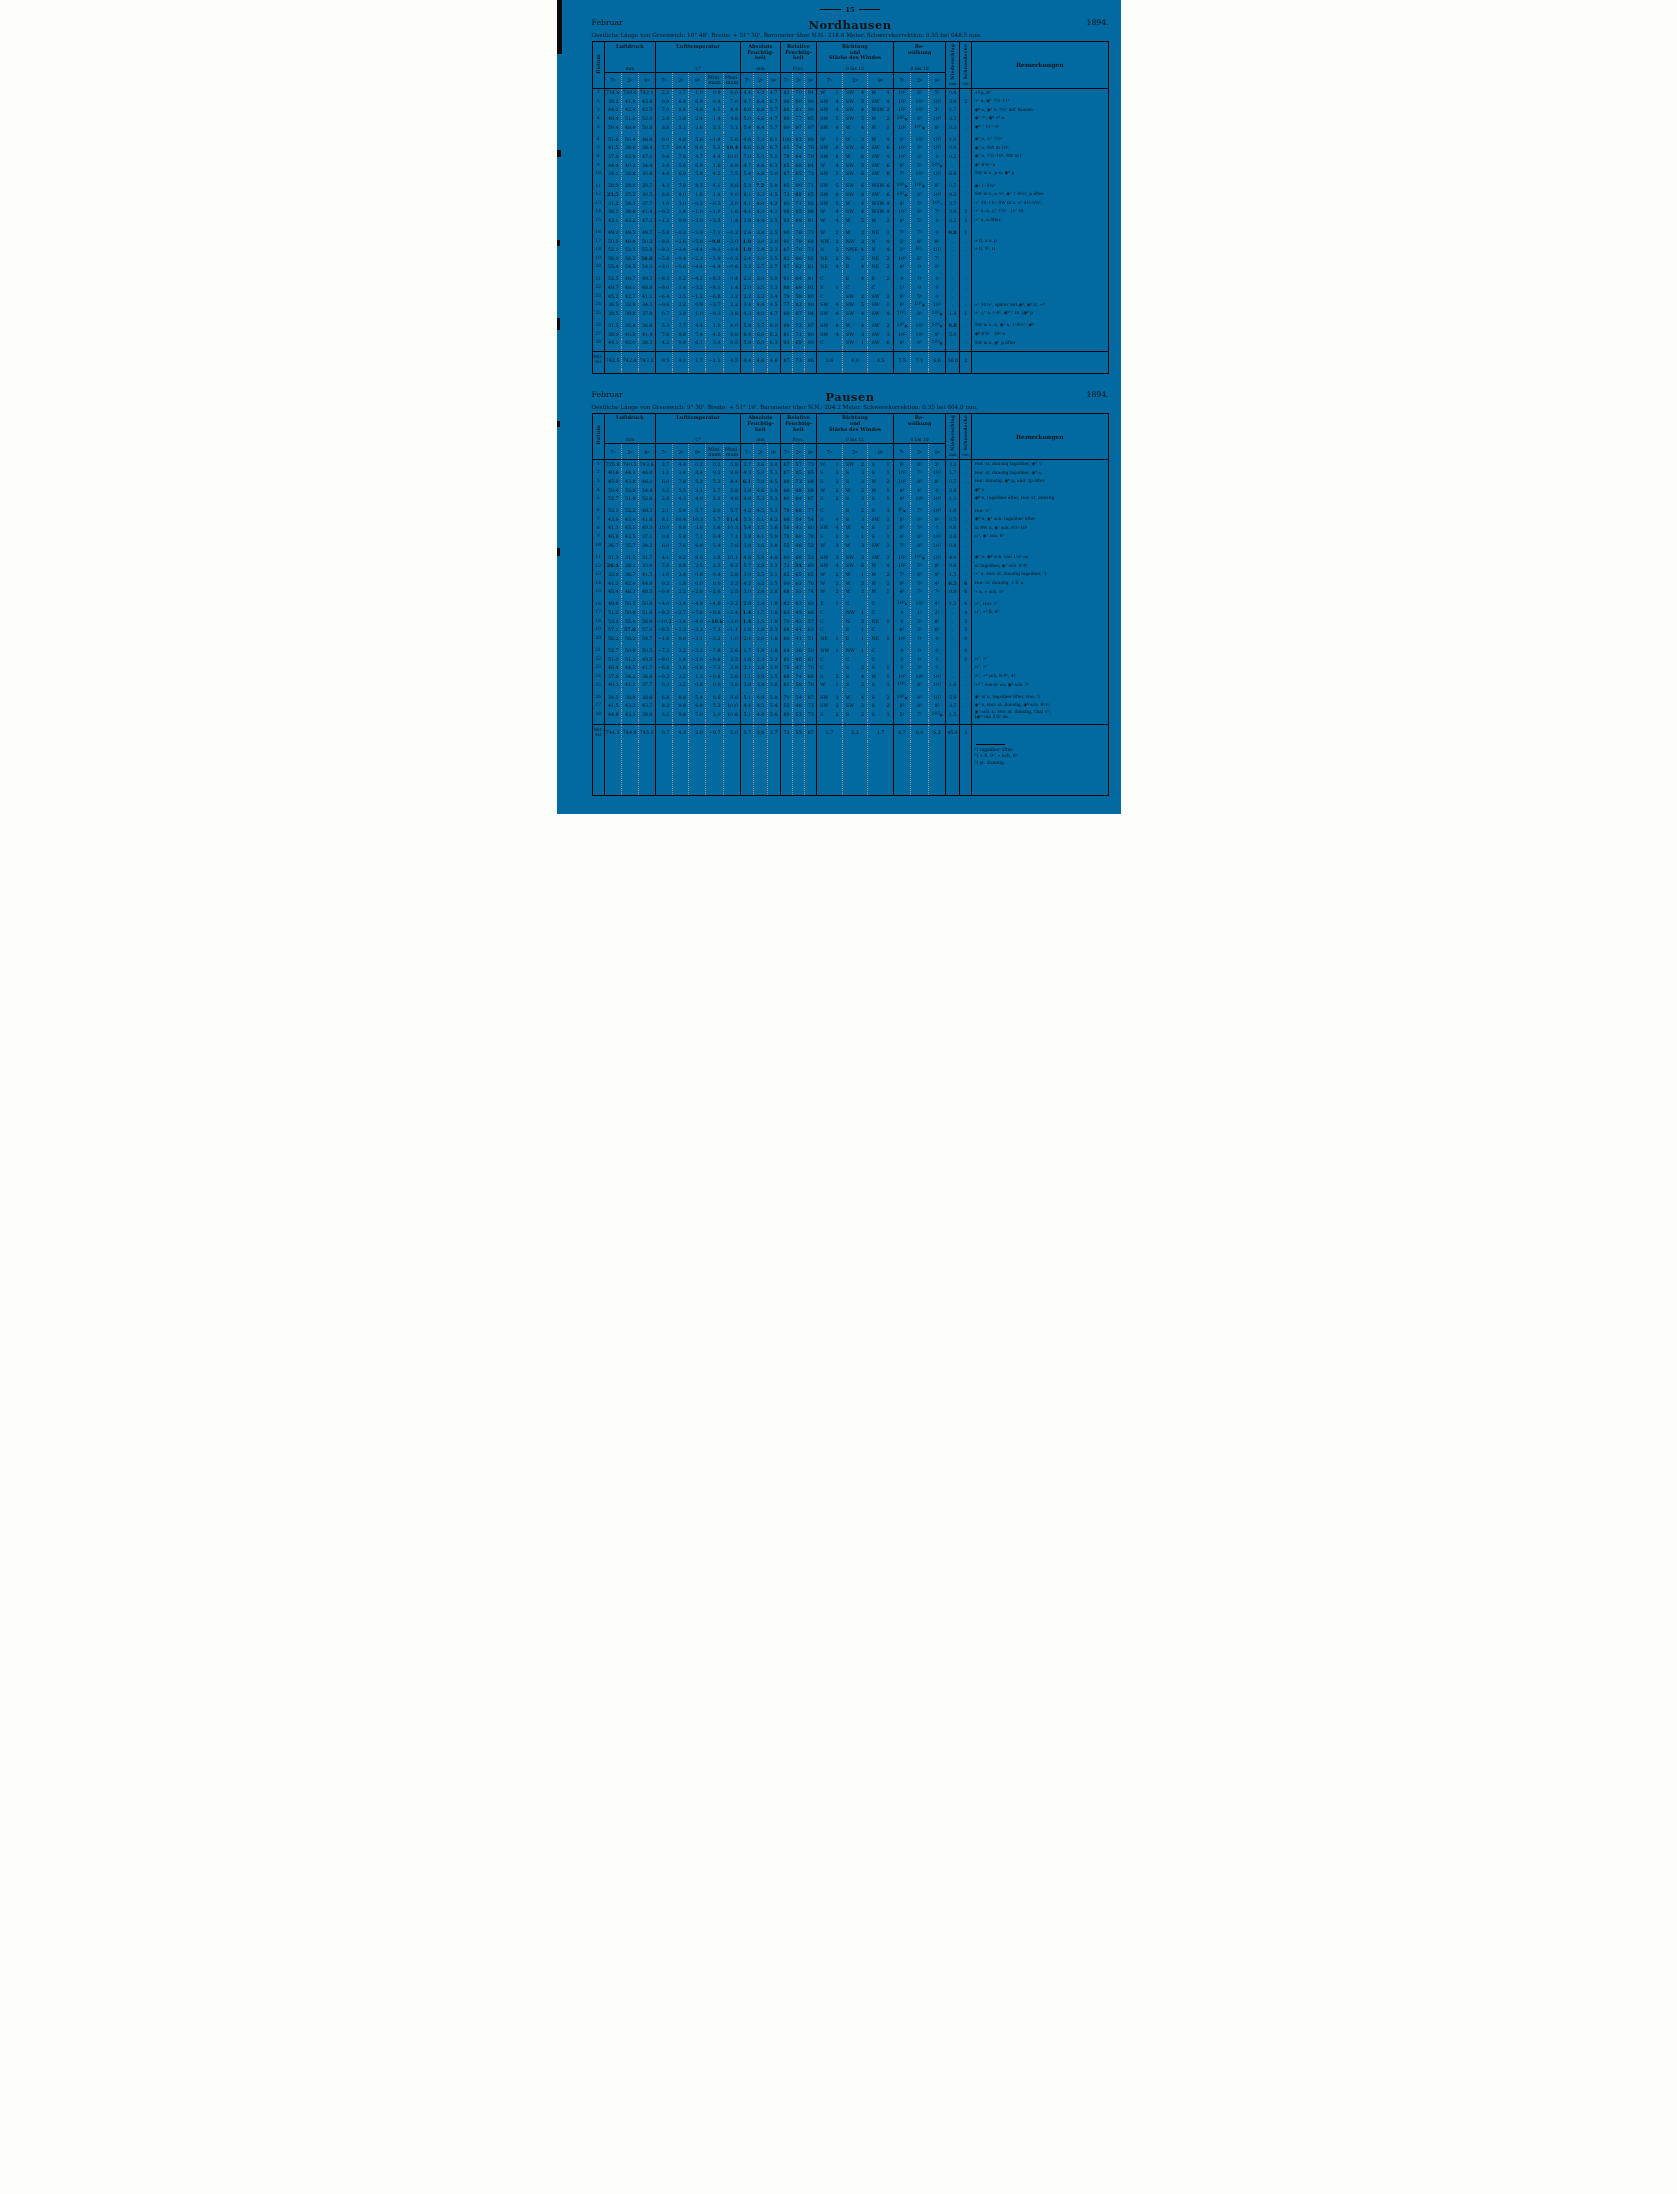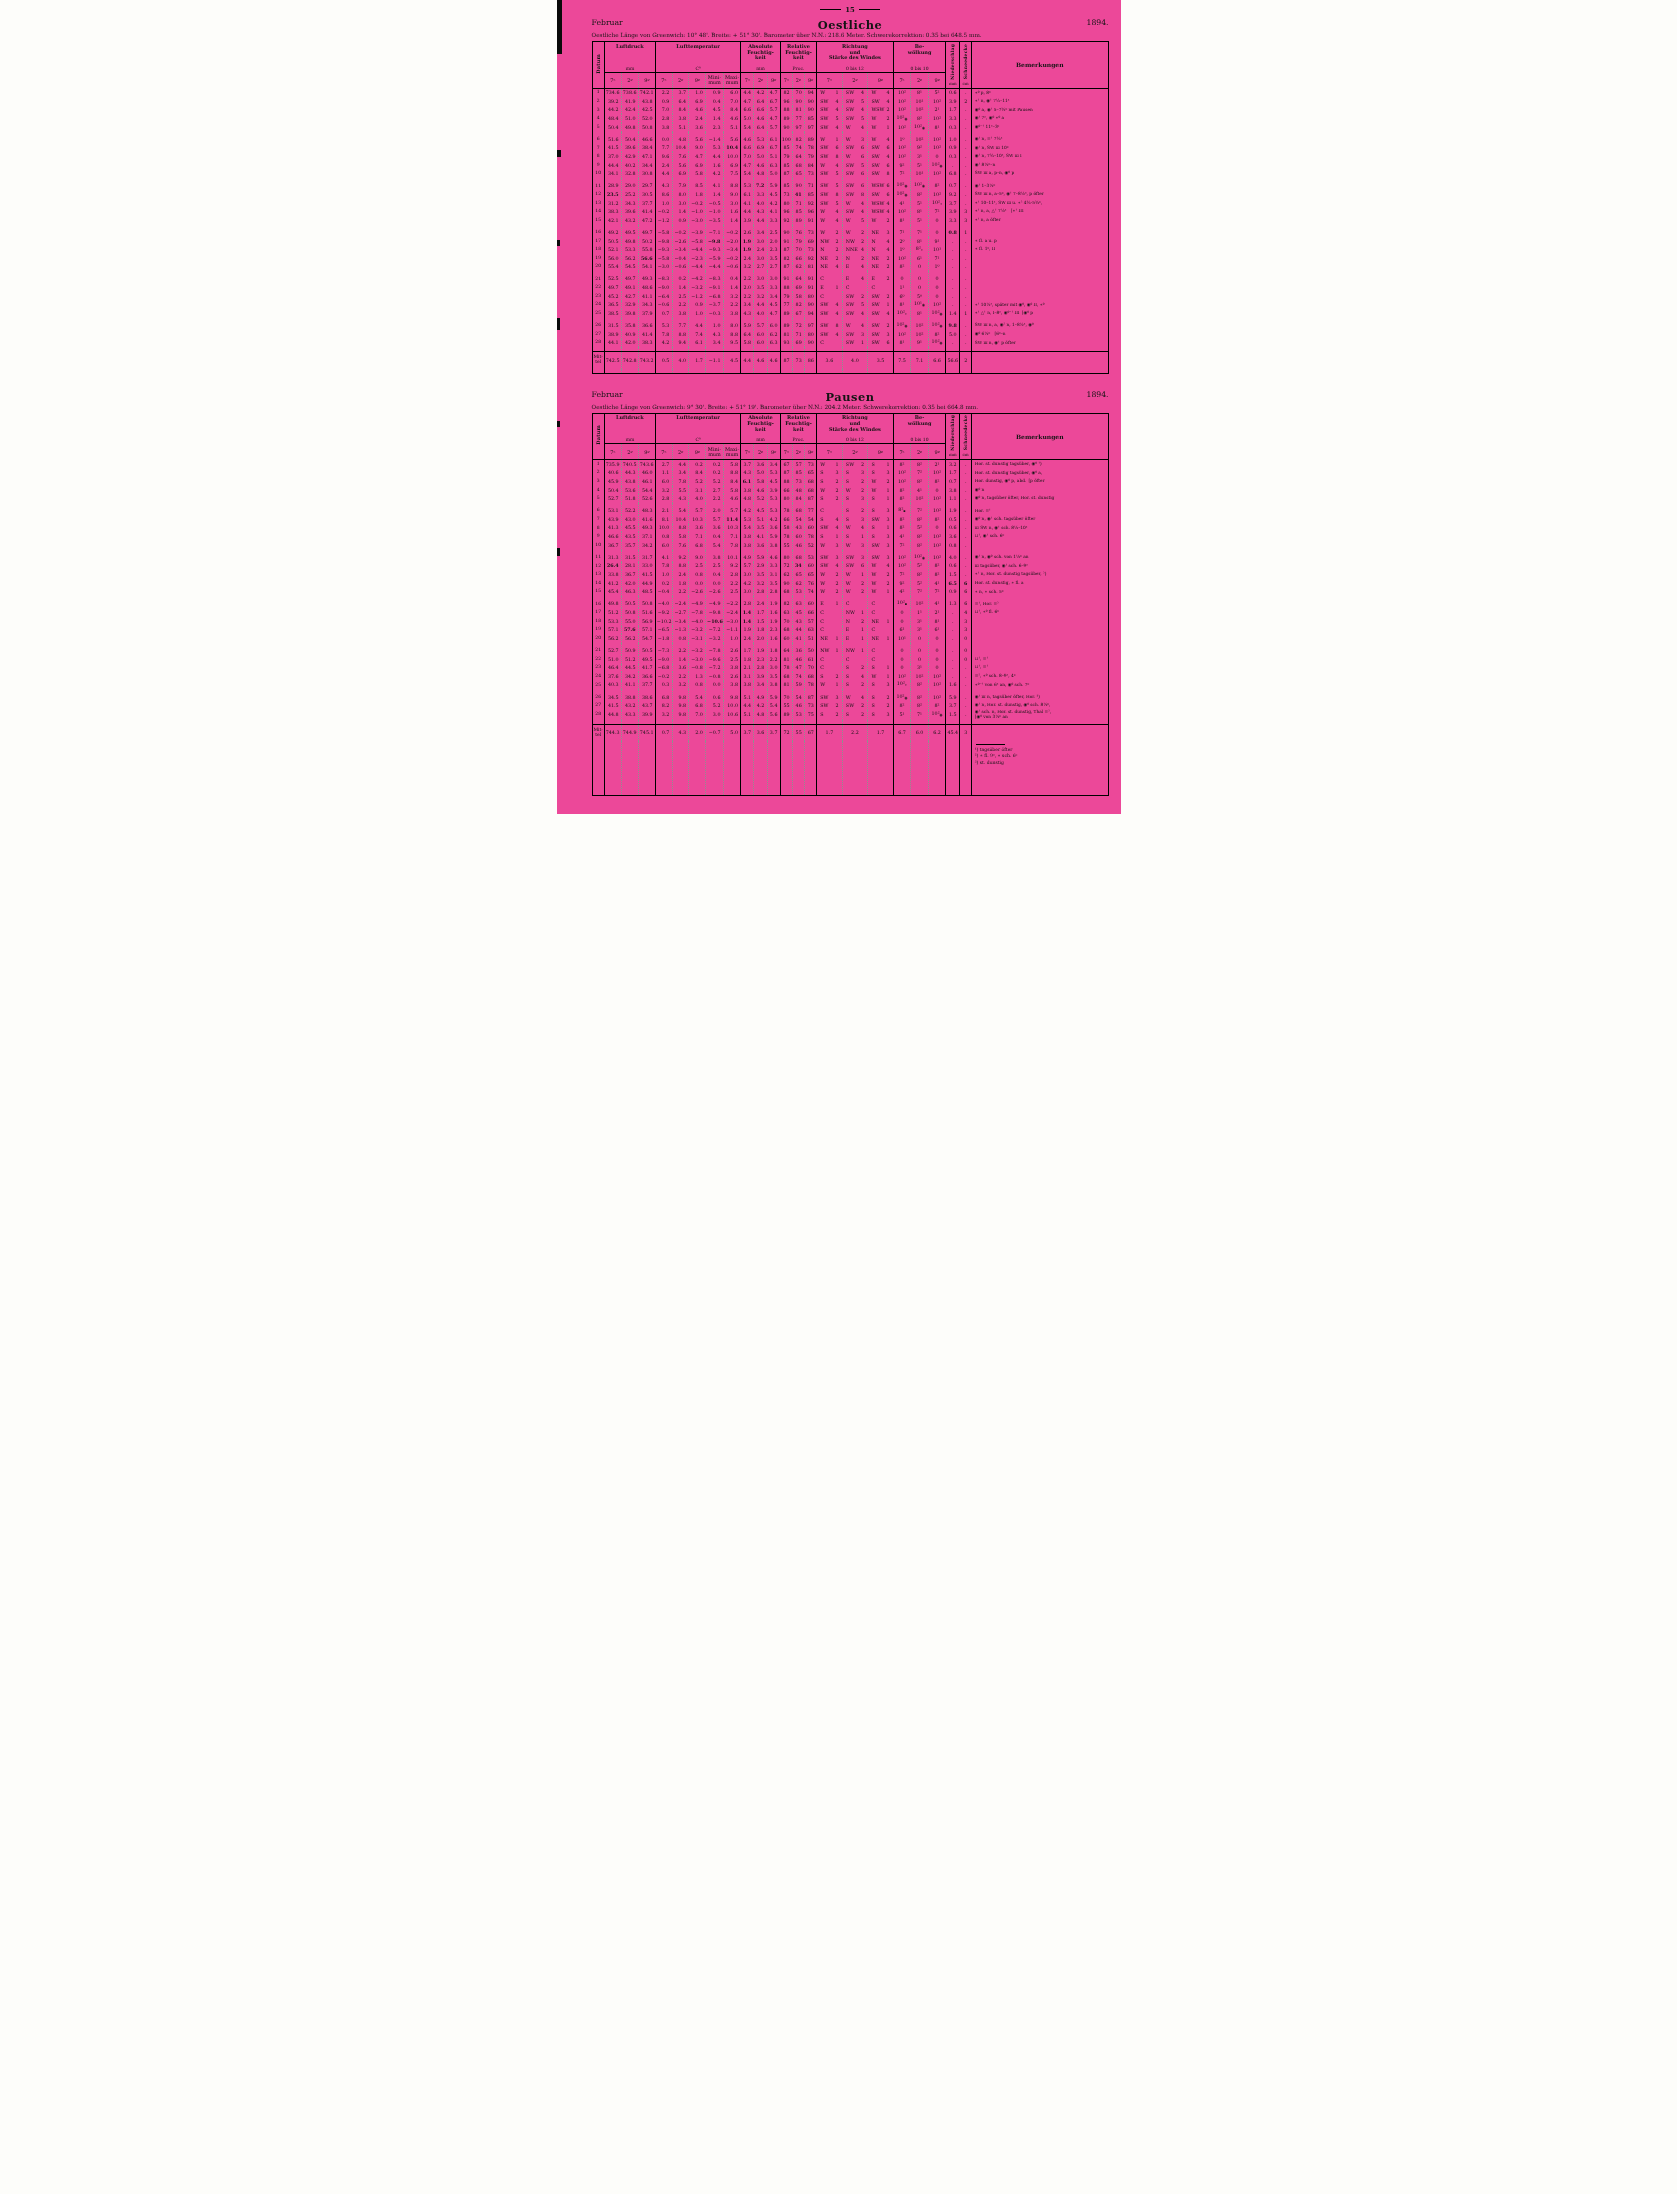--- a/index.html
+++ b/index.html
@@ -1,16 +1,16 @@
 <!DOCTYPE html>
 <html style="font-size:7.3px"><head>
 <meta charset="utf-8">
 <style>
   html,body{margin:0;padding:0;background:#fdfdfa;}
-  .page{width:564px;min-height:737px;margin:0 auto;background:#ec4899;position:relative;
+  .page{width:564px;min-height:737px;margin:0 auto;background:#0369a1;position:relative;
         font-family:"DejaVu Serif","Liberation Serif",serif;color:#141414;
         padding:5.5px 12px 18px 35px;box-sizing:border-box;}
   
   .art{position:absolute;background:#0a0a0a;}
   
   .pageno{display:flex;justify-content:center;align-items:center;gap:4.5px;font-size:6.8px;font-weight:bold;margin-bottom:4.5px;}
   .pageno .rule{width:21px;border-top:0.9px solid #000;height:0;}
   
   .sthead{margin-top:2.7px;}
   .strow{position:relative;display:flex;justify-content:space-between;align-items:baseline;height:13.6px;}
@@ -69,21 +69,21 @@
 
   <div class="pageno">
     <span class="rule"></span>
     <span>15</span>
     <span class="rule"></span>
   </div>
 
   <header class="sthead">
     <div class="strow">
       <span class="month">Februar</span>
-      <span class="stname">Oestliche</span>
+      <span class="stname">Nordhausen</span>
       <span class="styear">1894.</span>
     </div>
     <div class="stmeta">Oestliche Länge von Greenwich: 10° 48'.   Breite: + 51° 30'.   Barometer über N.N.: 218.6 Meter.   Schwerekorrektion: 0.35 bei 648.5 mm.</div>
   </header>
 
   <table>
     <colgroup>
       <col style="width:2.4%">
         <col style="width:3.3%">
         <col style="width:3.3%">

